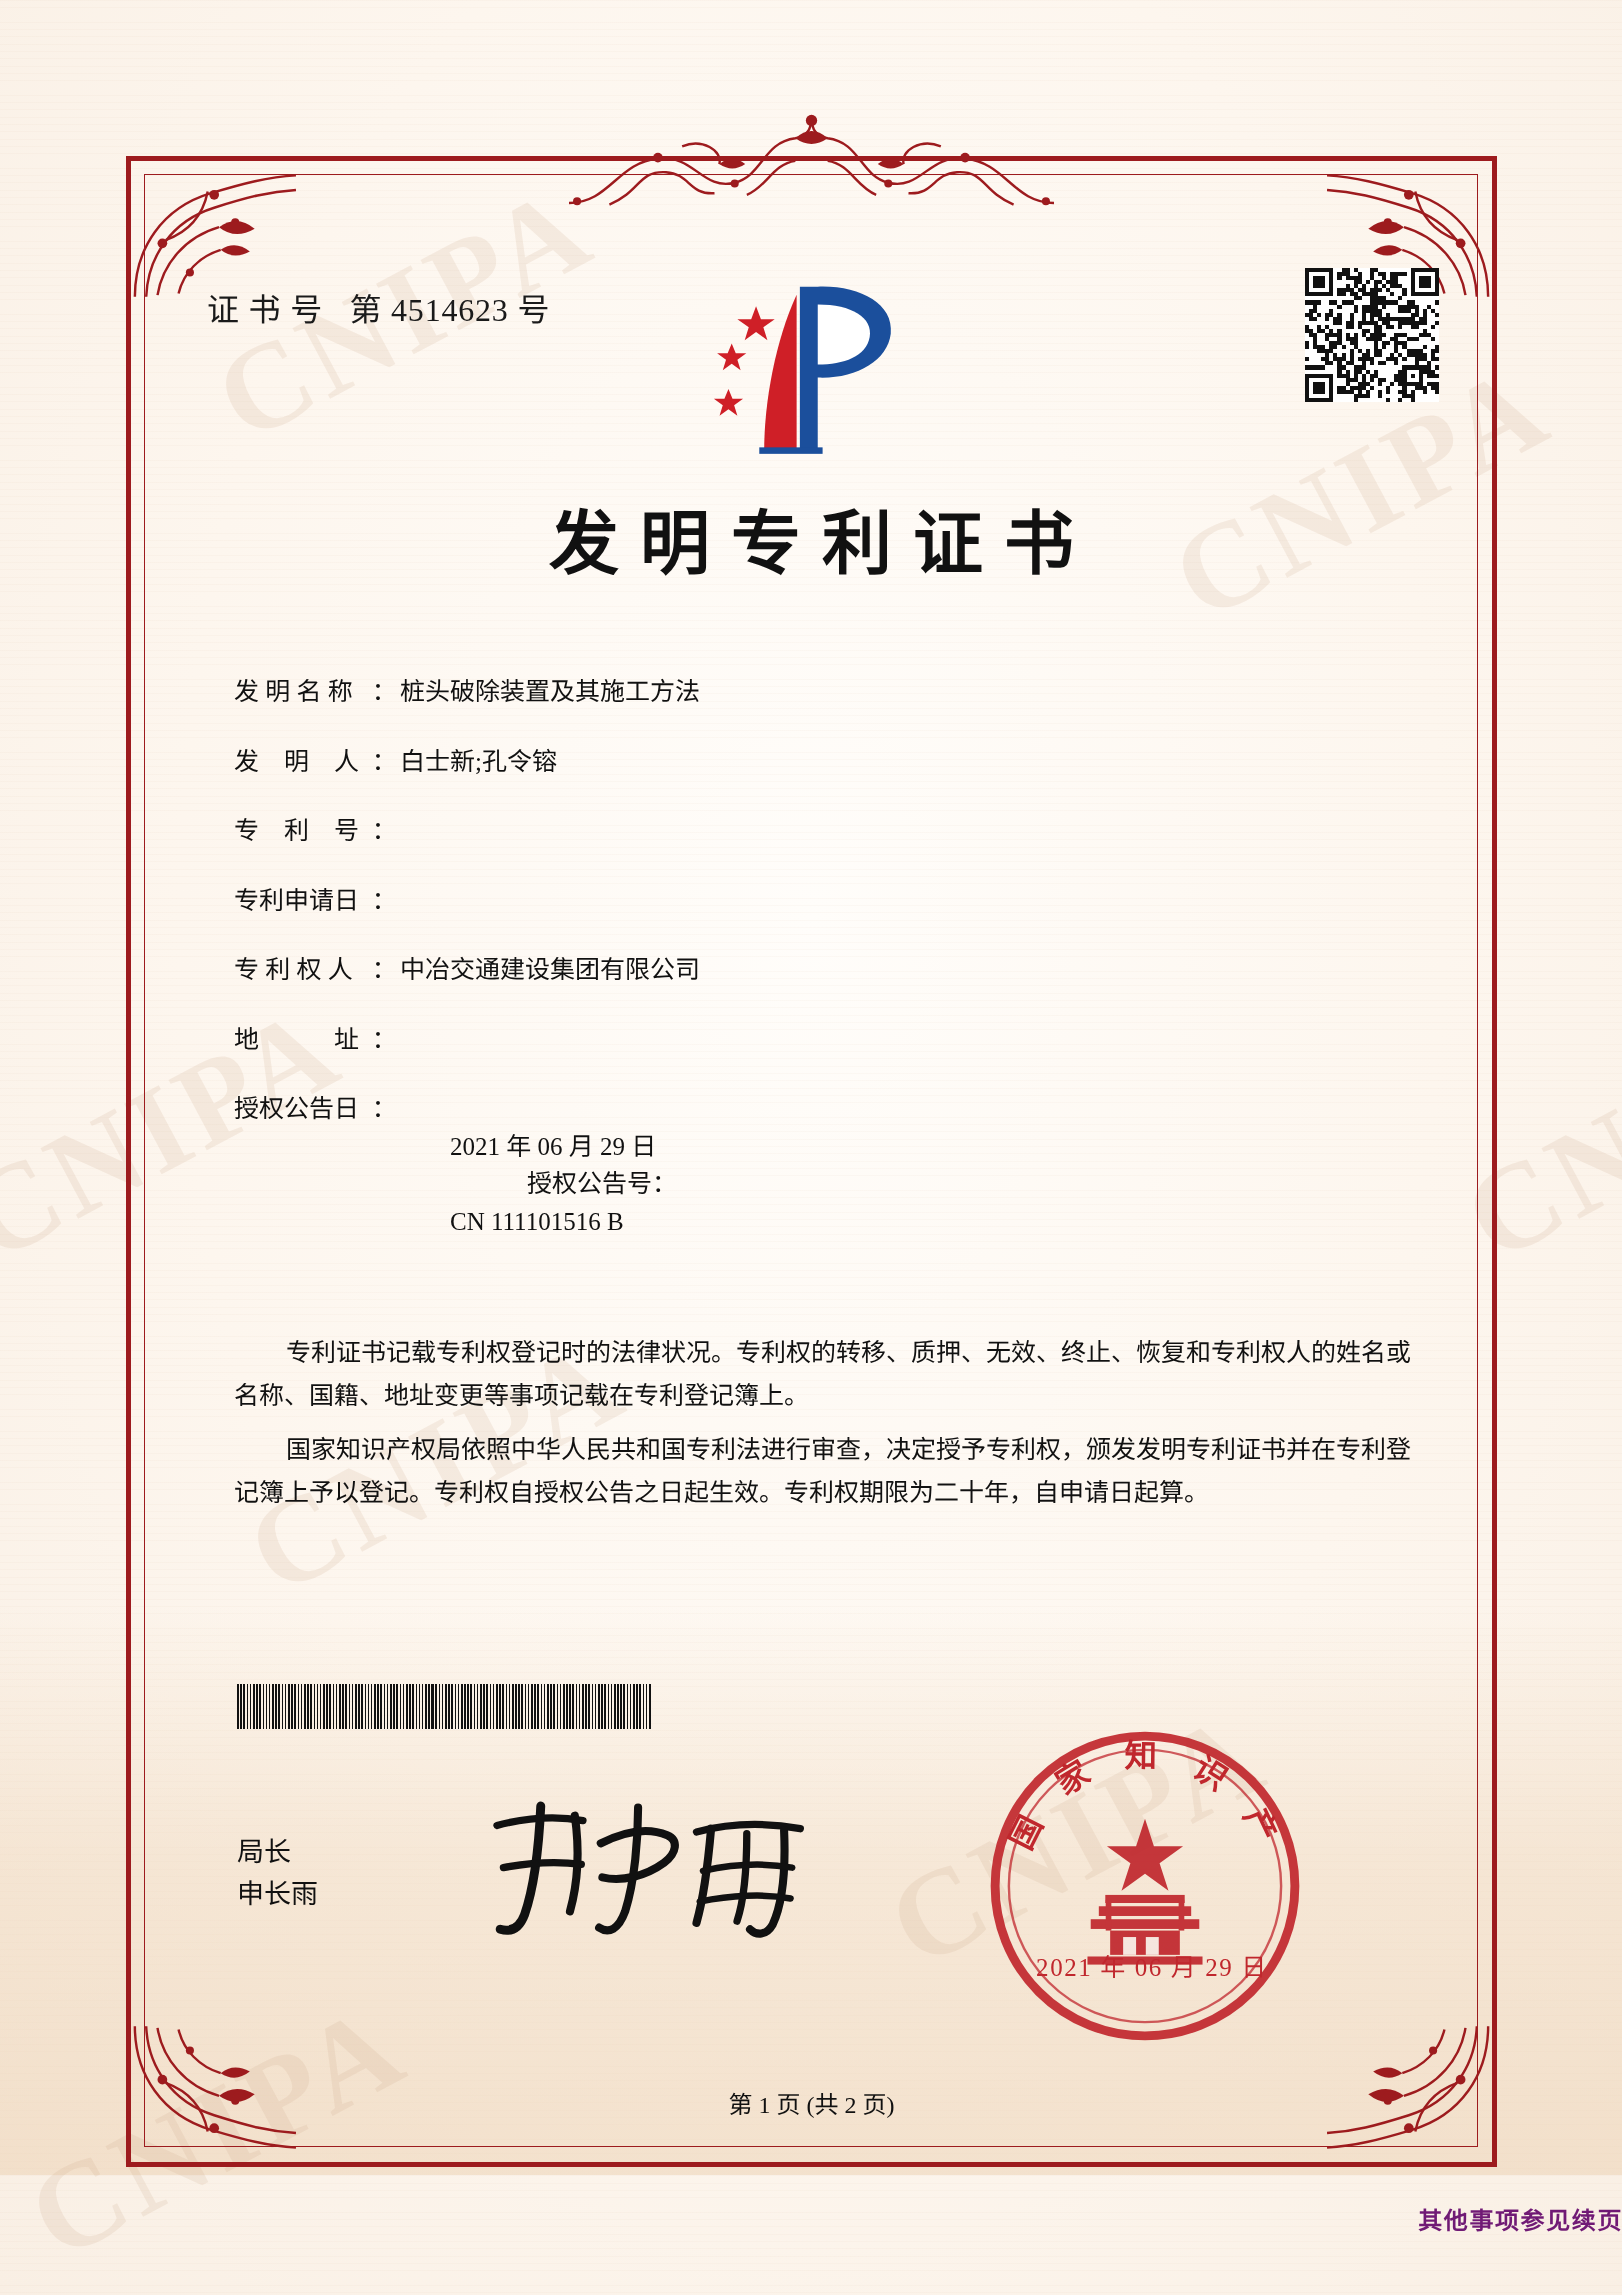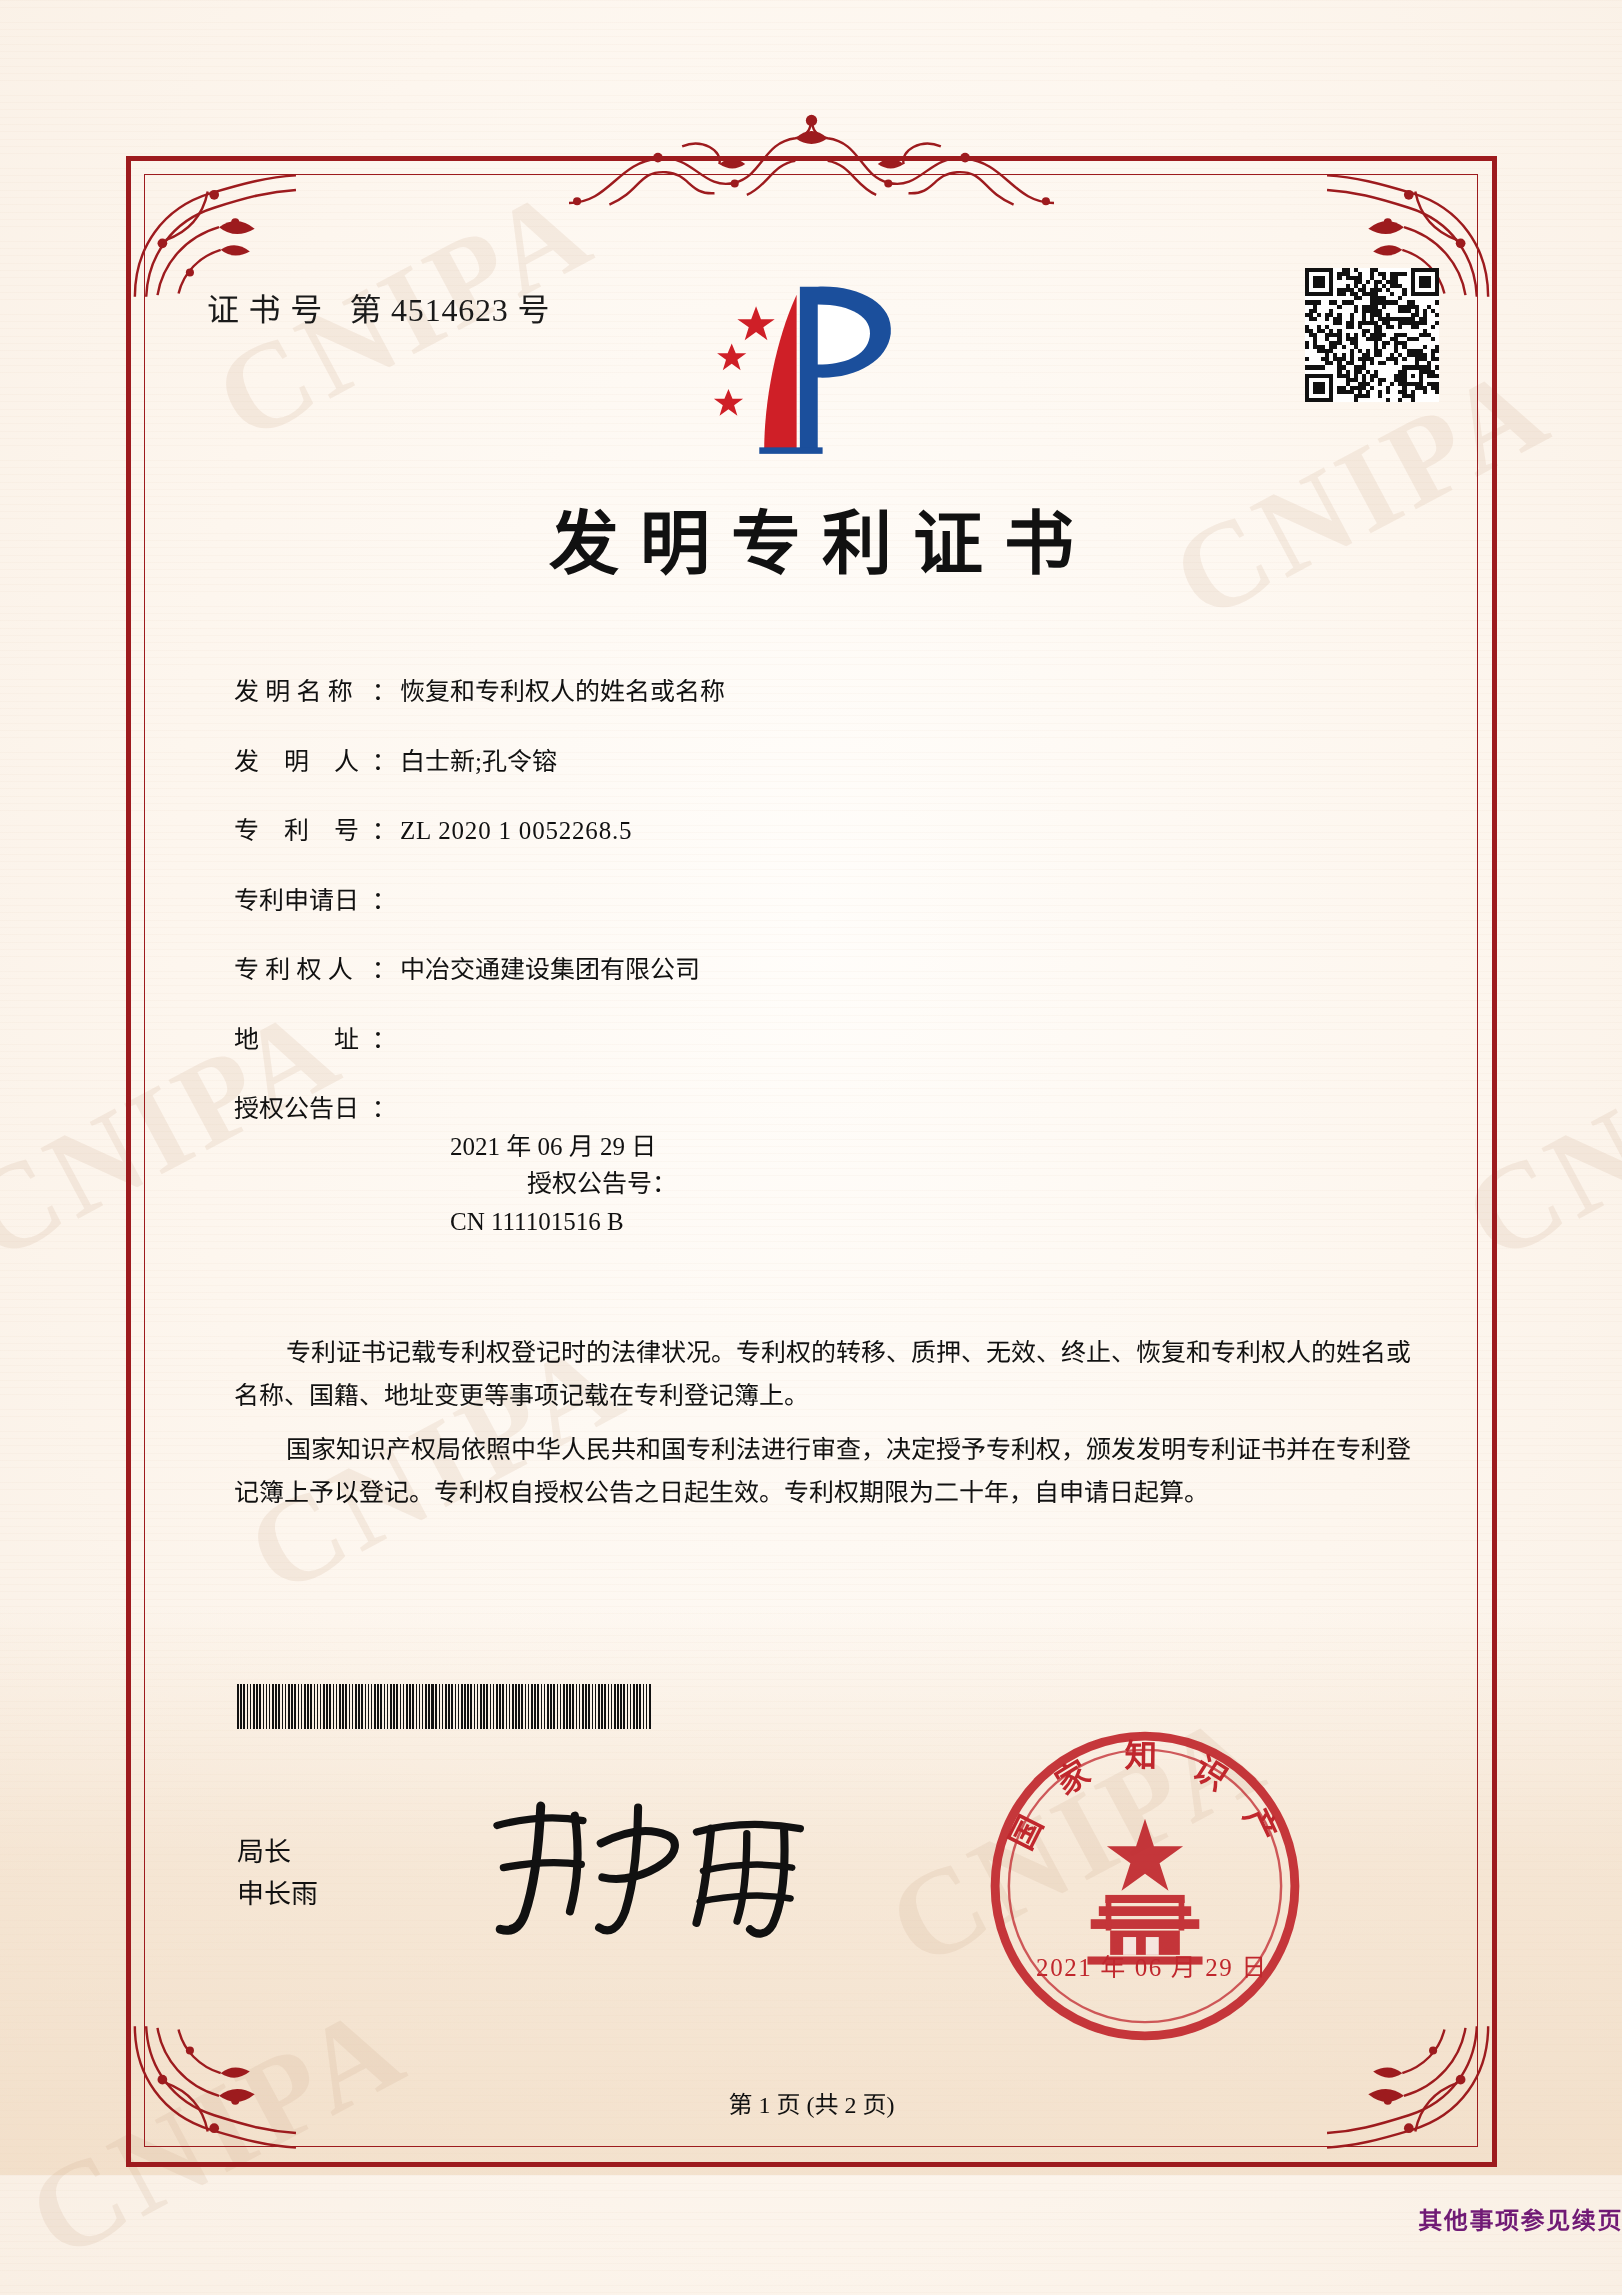--- a/index.html
+++ b/index.html
@@ -933,37 +933,36 @@
 
   <div class="main-title">发明专利证书</div>
 
   <div class="fields">
 
     <div class="field-row">
       <div class="field-label">
         <span>发 明 名 称</span>
         <span class="field-colon">：</span>
       </div>
-      <div class="field-value">恢复和专利权人的姓名或名称</div>
+      <div class="field-value">桩头破除装置及其施工方法</div>
     </div>
 
     <div class="field-row">
       <div class="field-label">
         <span>发　明　人</span>
         <span class="field-colon">：</span>
       </div>
       <div class="field-value">白士新;孔令镕</div>
     </div>
 
     <div class="field-row">
       <div class="field-label">
         <span>专　利　号</span>
         <span class="field-colon">：</span>
       </div>
-      <div class="field-value mono-spaced">ZL 2020 1 0052268.5</div>
     </div>
 
     <div class="field-row">
       <div class="field-label">
         <span>专利申请日</span>
         <span class="field-colon">：</span>
       </div>
     </div>
 
     <div class="field-row">

